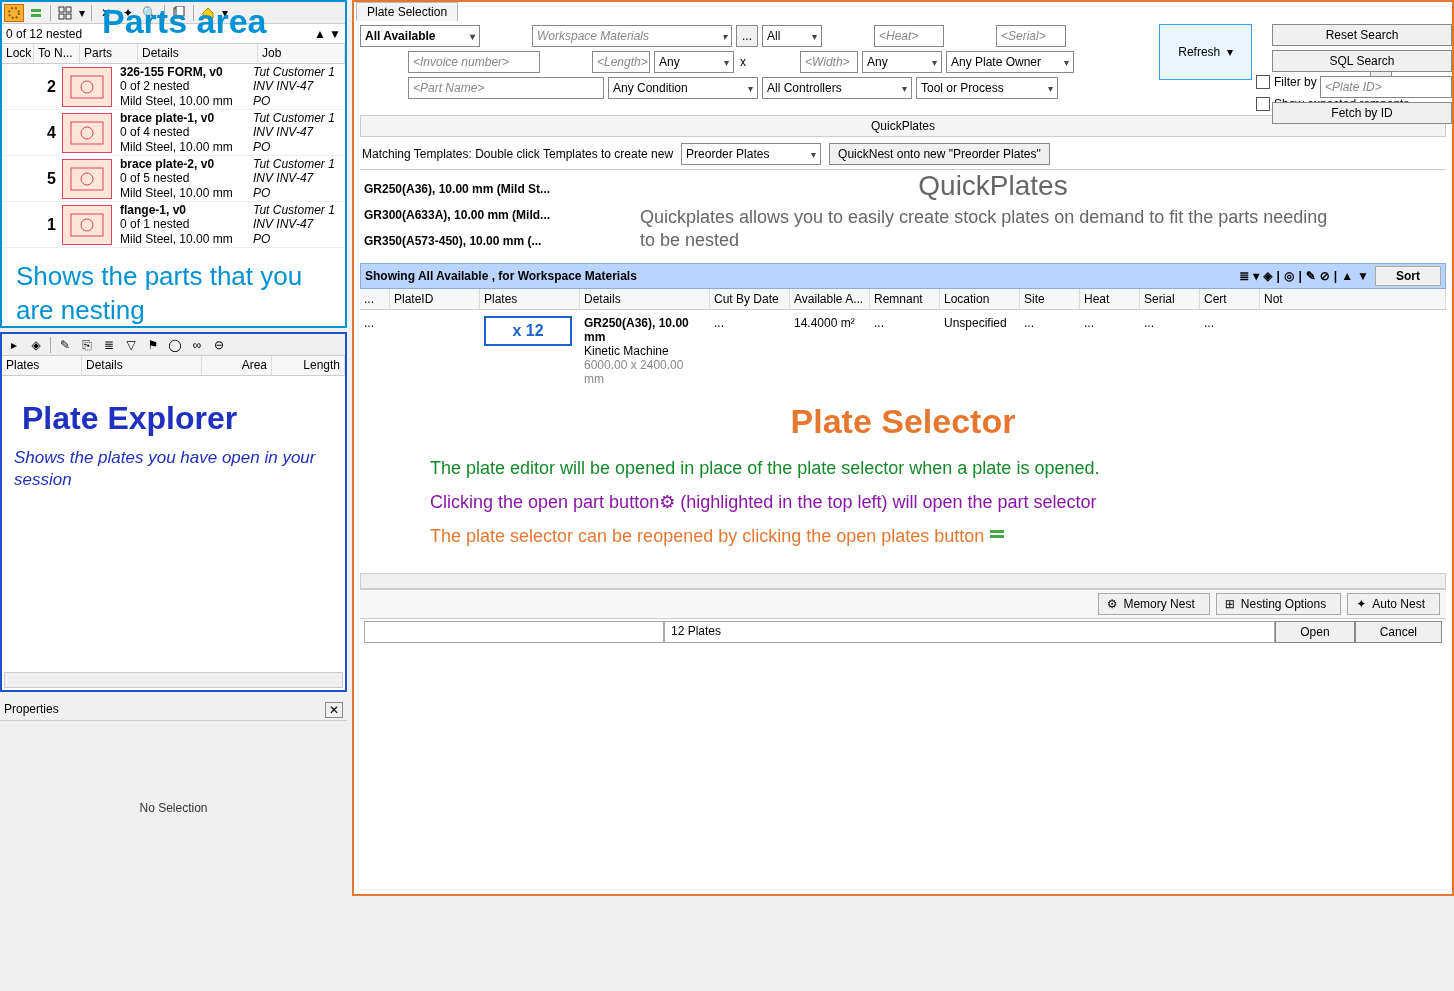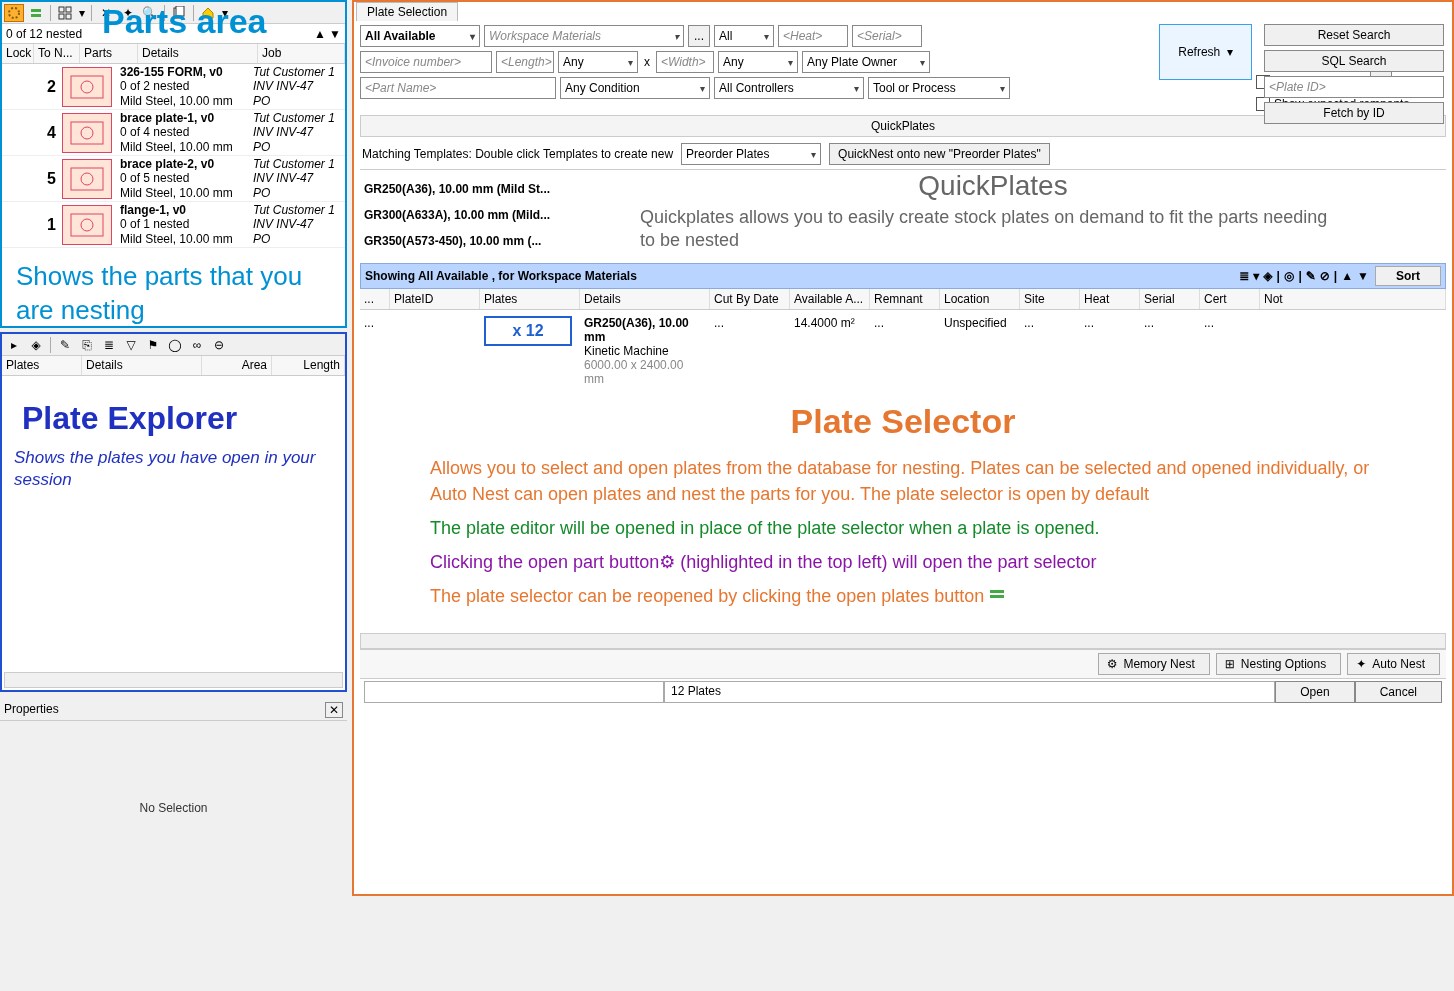--- a/index.html
+++ b/index.html
@@ -45,21 +45,21 @@
 .right-col { position: absolute; left: 352px; top: 0; right: 0; height: 896px; border: 2px solid #e67730; background: #fff; }
 .ps-tab { display:inline-block; background:#f4f4f4; border:1px solid #bbb; border-bottom:none; padding:2px 10px; font-size:12px; margin-left:2px; margin-top:0;}
 .ps-content { padding: 4px 6px; }
 
 .filter-area { display: grid; grid-template-columns: 1fr 190px; gap: 8px; margin-bottom:4px;}
 .filter-rows { }
 .fr { display: flex; gap: 4px; margin-bottom: 4px; align-items:center; }
 .combo, .txt { border: 1px solid #888; background: #fff; padding: 2px 4px; font-size: 12px; height: 22px; display:inline-flex; align-items:center;}
 .combo { position:relative; padding-right:18px;}
 .combo::after { content:"▾"; position:absolute; right:4px; font-size:10px; color:#444;}
-.txt.ph { color:#888; font-style:italic;}
+.txt.ph { color:#888; font-style:italic;margin-left:48px;}
 .btn { border:1px solid #888; background:#f0f0f0; padding:2px 8px; height:22px; display:inline-flex; align-items:center; cursor:pointer; white-space:nowrap;}
 .btn.big { height:56px; padding:4px 18px; background:#eaf5ff; border:1px solid #3aa0e8;}
 .btn-stack { display:flex; flex-direction:column; gap:4px; }
 .btn-stack .btn{ justify-content:center;}
 .btn-stack-row { display:flex; gap:6px; align-items:flex-start;}
 
 .small-btn { width:22px; padding:0; justify-content:center;}
 .x-lbl{padding:0 2px;}
 
 .chk-row { display:flex; align-items:center; gap:4px;}
@@ -324,21 +324,21 @@
             <span class="chk"></span>
             <span>Show expected remnants</span>
           </div>
         </div>
       </div>
     </div>
 
     <div style="position:absolute; top:22px; right:200px;">
       <span class="btn big"><span>Refresh</span>&nbsp;&nbsp;▾</span>
     </div>
-    <div style="position:absolute; top:22px; right:8px; width:180px;" class="btn-stack">
+    <div style="position:absolute; top:22px; right:0; width:180px;" class="btn-stack">
       <span class="btn">Reset Search</span>
       <span class="btn">SQL Search</span>
       <span class="txt ph" style="height:22px">&lt;Plate ID&gt;</span>
       <span class="btn">Fetch by ID</span>
     </div>
 
     <div class="quickplates-bar">QuickPlates</div>
 
     <div class="templates-row">
       <span>Matching Templates: Double click Templates to create new</span>
@@ -408,21 +408,20 @@
       <div class="gc" style="width:70px">...</div>
       <div class="gc" style="width:80px">Unspecified</div>
       <div class="gc" style="width:60px">...</div>
       <div class="gc" style="width:60px">...</div>
       <div class="gc" style="width:60px">...</div>
       <div class="gc" style="width:60px">...</div>
     </div>
 
     <div class="annot">
       <h1>Plate Selector</h1>
-      <p class="c-or">Allows you to select and open plates from the database for nesting. Plates can be selected and opened individually, or Auto Nest can open plates and nest the parts for you. The plate selector is open by default</p>
       <p class="c-gr">The plate editor will be opened in place of the plate selector when a plate is opened.</p>
       <p class="c-pu"><span>Clicking the open part button</span><span>⚙</span><span> (highlighted in the top left) will open the part selector</span></p>
       <p class="c-or"><span>The plate selector can be reopened by clicking the open plates button</span> <span><svg width="16" height="14" style="display:inline">
               <rect x="1" y="2" width="14" height="3" fill="#4a4"></rect>
               <rect x="1" y="7" width="14" height="3" fill="#4a4"></rect>
             </svg></span></p>
     </div>
 
     <div style="height:16px;border:1px solid #ccc;background:#f0f0f0;margin-top:20px"></div>
 

